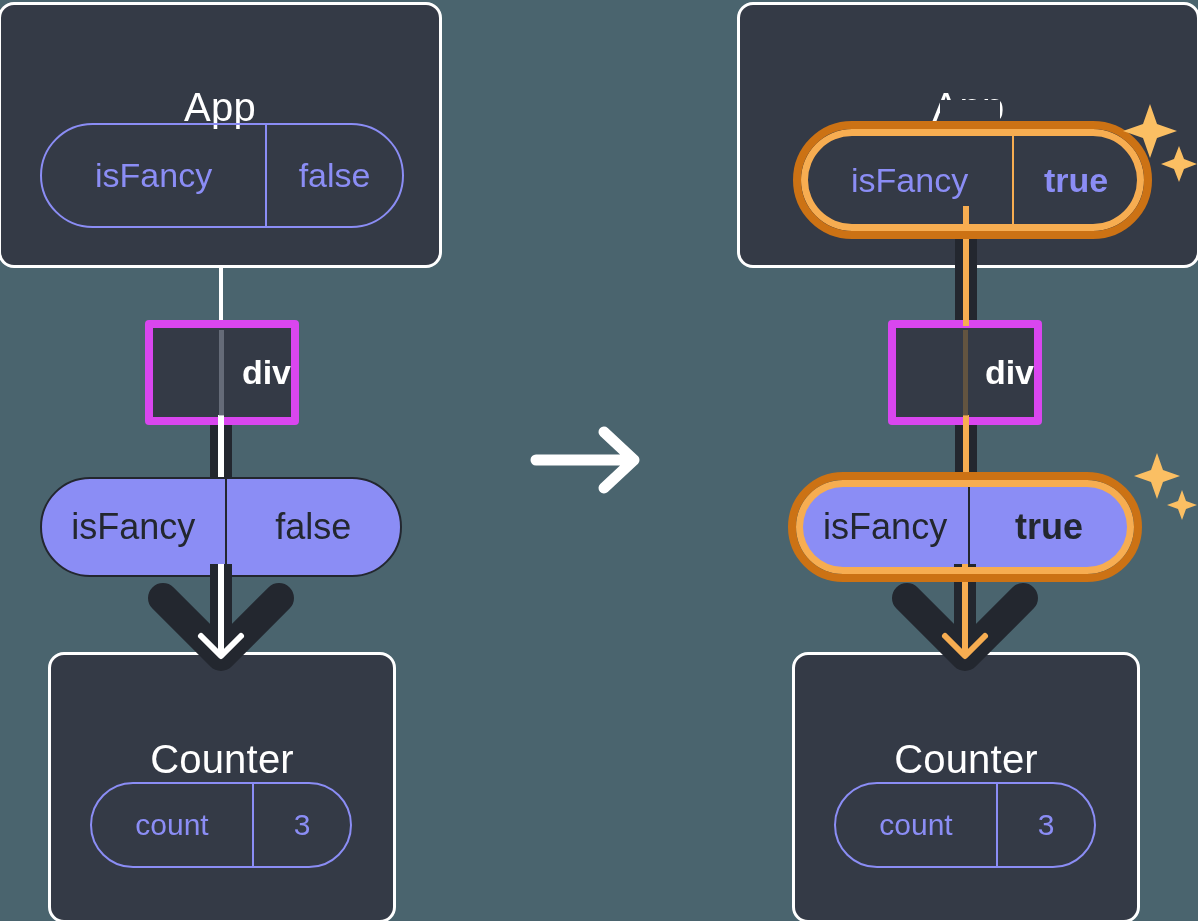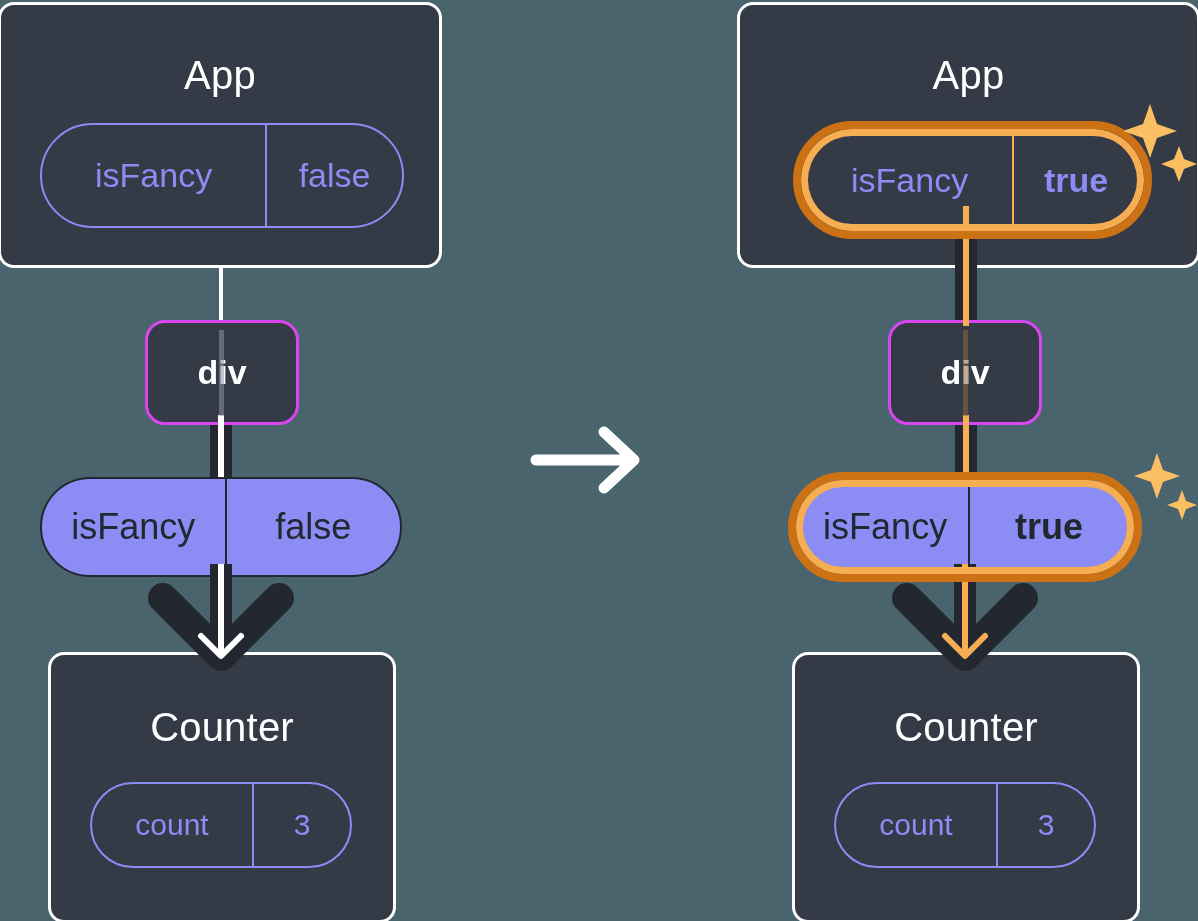--- a/index.html
+++ b/index.html
@@ -30,32 +30,33 @@
   .comp-title {
     position: absolute;
     left: 0;
     right: 0;
     text-align: center;
     color: #ffffff;
     font-size: 40px;
     font-weight: 400;
     letter-spacing: 0.2px;
     white-space: nowrap;
+    margin-top: 32px;
   }
 
   
   .div-box {
     position: absolute;
     background: #343a46;
-    border: 3px solid #d946ef;
-    border-radius: 20px;
+    border: 8px solid #d946ef;
+    border-radius: 4px;
     box-sizing: border-box;
     display: flex;
     align-items: center;
-    justify-content: center;
+    justify-content: flex-end;
     color: #ffffff;
     font-size: 34px;
     font-weight: 700;
     z-index: 6;
   }
   .div-box span { position: relative; z-index: 2; }
 
   
   .pill-outline {
     position: absolute;

